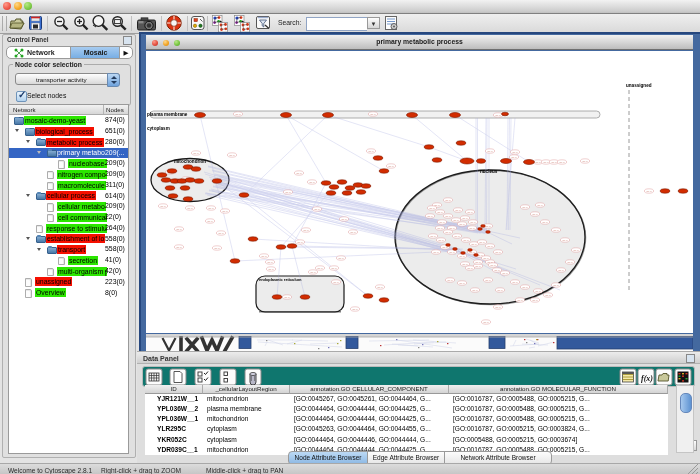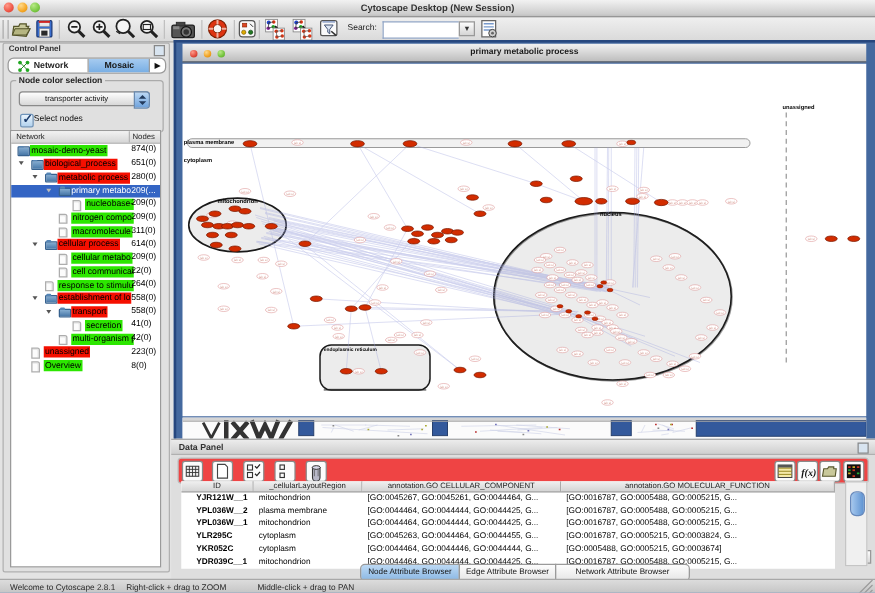--- a/index.html
+++ b/index.html
@@ -50,38 +50,37 @@
   #netwin .inshadow{position:absolute;left:0;top:0;width:2px;height:100%;background:#26477e;}
   #netwin .inshadow2{position:absolute;left:0;top:0;width:100%;height:2px;background:#26477e;}
   #nw-title{position:absolute;left:7px;top:3px;width:547px;height:15px;background:linear-gradient(#f1f1f1,#bdbdbd);border-bottom:1px solid #6f6f6f;box-sizing:border-box;}
   #nw-title-text{position:absolute;left:0;top:3px;width:100%;text-align:center;font-size:6.8px;font-weight:bold;color:#1a1a1a;}
   #canvas{position:absolute;left:7px;top:19px;width:547px;height:282px;background:#fff;}
   #bband{position:absolute;left:7px;top:302px;width:547px;height:17px;background:#fbfbfb;}
   
   #dpanel{left:137px;top:351px;width:563px;height:112px;background:#dedede;}
   #dp-head{position:absolute;left:0;top:0;width:100%;height:13px;background:linear-gradient(#ececec,#cfcfcf);border-top:1px solid #aaa;border-bottom:1px solid #b0b0b0;font-size:7px;font-weight:bold;color:#333;padding-left:6px;line-height:13px;box-sizing:border-box;}
   #dp-float{position:absolute;right:5px;top:3px;width:7px;height:7px;border:1px solid #888;background:#d8e4f0;}
-  #dp-toolbar{position:absolute;left:5px;top:15px;width:553px;height:21px;background:#ef4444;border:1px solid #bbb;border-radius:3px;box-sizing:border-box;}
+  #dp-toolbar{position:absolute;left:5px;top:15px;width:553px;height:21px;background:#0f766e;border:1px solid #bbb;border-radius:3px;box-sizing:border-box;}
   #dtable{position:absolute;left:8px;top:34px;width:523px;height:70px;background:#fff;overflow:hidden;}
   .dhead{position:absolute;top:0;height:8px;background:linear-gradient(#f0f0f0,#d4d4d4);border-right:1px solid #aaa;border-bottom:1px solid #999;font-size:6.2px;color:#222;text-align:center;overflow:hidden;white-space:nowrap;}
   .drow{position:absolute;height:10.15px;line-height:10.15px;white-space:nowrap;overflow:hidden;color:#000;font-size:6.6px;}
   #dscroll{position:absolute;left:539px;top:34px;width:18px;height:68px;background:#f0f0f0;border:1px solid #c5c5c5;box-sizing:border-box;}
   #dthumb{position:absolute;left:3px;top:7px;width:10px;height:18px;border-radius:5px;background:linear-gradient(90deg,#a6c8ee,#5e93d2);border:0.5px solid #6688bb;}
   #dtabs{position:absolute;left:151px;top:100px;height:14px;font-size:6.5px;}
   .dtab{position:absolute;top:0;height:12px;line-height:12px;text-align:center;border:1px solid #9a9a9a;background:linear-gradient(#fdfdfd,#e6e6e6);color:#111;}
   
   #statusbar{left:0;top:463px;width:700px;height:11px;background:linear-gradient(#dcdcdc,#c4c4c4);border-top:1px solid #a8a8a8;font-size:6.6px;color:#2a2a2a;}
 </style>
 </head>
 <body>
   <div class="abs" id="titlebar">
     <div class="tl" style="left:3px;top:1.5px;width:8px;height:8px;background:radial-gradient(circle at 35% 30%,#ff9a8a,#ee5546 60%,#c93a2c);"></div>
     <div class="tl" style="left:13.5px;top:1.5px;width:8px;height:8px;background:radial-gradient(circle at 35% 30%,#ffd98a,#f5a623 60%,#cf8a1a);"></div>
     <div class="tl" style="left:24px;top:1.5px;width:8px;height:8px;background:radial-gradient(circle at 35% 30%,#b8e986,#7ac943 60%,#5a9e2f);"></div>
-    <div id="title-text">Cytoscape Desktop (New Session)</div>
   </div>
   <div class="abs" id="toolbar">
     <div class="grip"></div>
     <svg width="700" height="19" viewBox="0 0 700 19" style="position:absolute;left:0;top:0">
 <g transform="translate(9,3)">
 <path d="M1,11 L2,4 L6,4 L7,2 L12,2 L12,4 L14,4 L13,6 L15,6 L12,12 Z" fill="#c8c89a" stroke="#55552a" stroke-width="1"></path>
 <path d="M1,11 L3,6 L15,6 L12,11 Z" fill="#b5b581" stroke="#55552a" stroke-width="0.8"></path>
 </g>
 <g transform="translate(29,2)">
 <rect x="0.5" y="0.5" width="12" height="13" rx="1" fill="#3a6fd0" stroke="#1c3a78"></rect>

